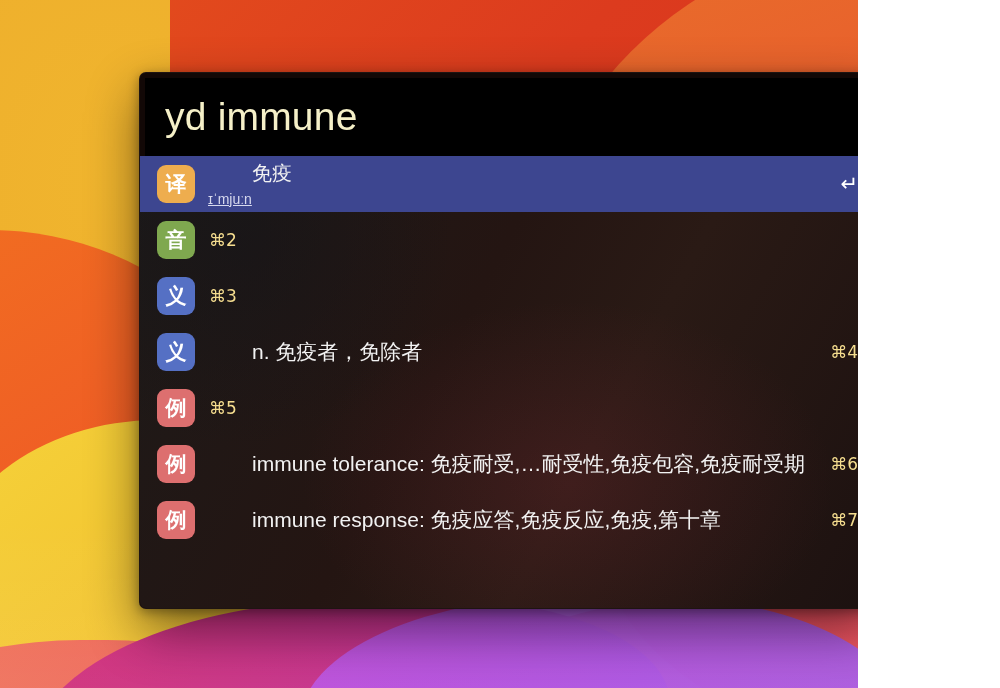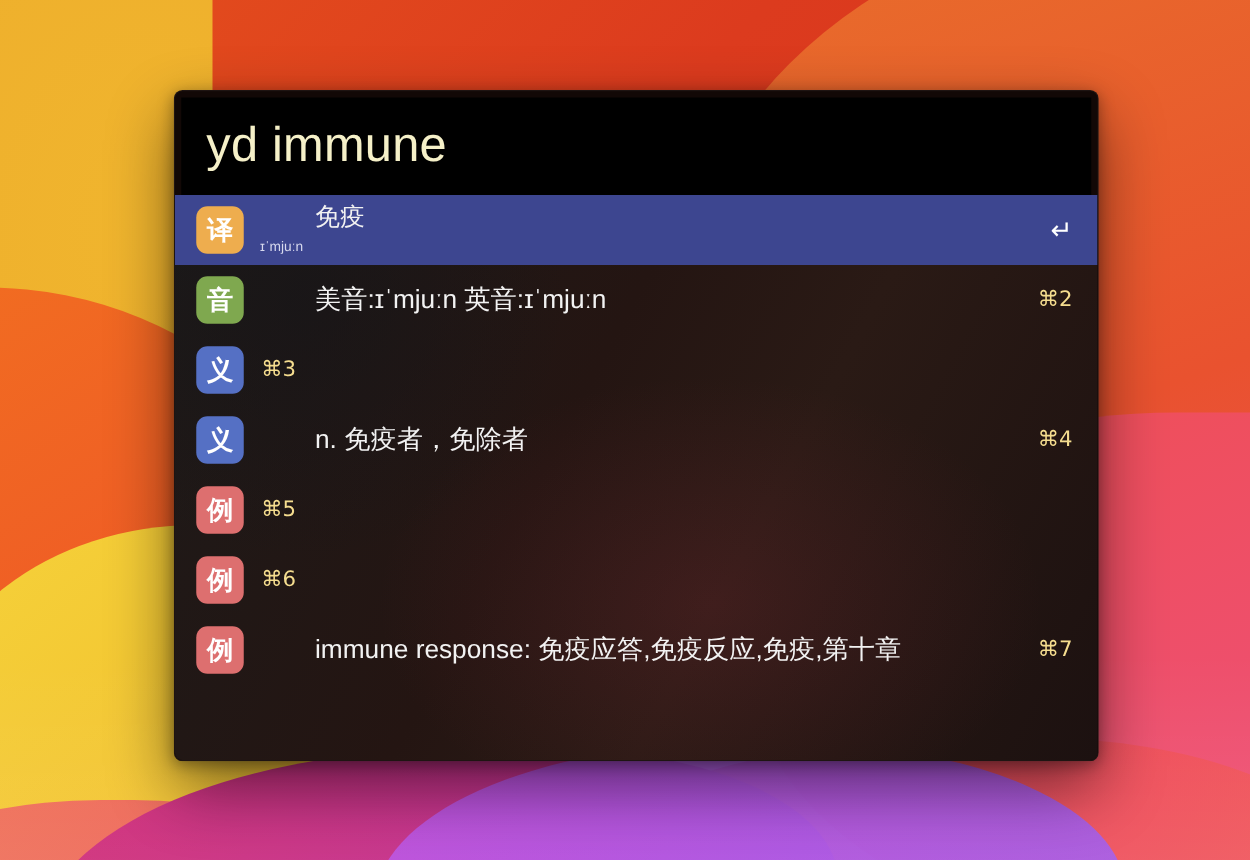--- a/index.html
+++ b/index.html
@@ -6,21 +6,21 @@
 
   html, body {
     width:1000px; height:688px;
     overflow:hidden;
     font-family:"Liberation Sans","DejaVu Sans",sans-serif;
   }
 
   
   #desktop {
     position:relative;
-    width:1000px; height:688px;
+    width:858px; height:688px;
     background:#eceaea;
     overflow:hidden;
   }
   .blob { position:absolute; border-radius:50%; }
 
   
   .blob-yellow {
     left:-340px; top:-420px;
     width:760px; height:860px;
     background:radial-gradient(ellipse at 60% 70%, #f0b52e 0%, #eeae2c 45%, #eda12b 100%);
@@ -170,25 +170,26 @@
     font-size:21px;
     color:#f2f2f2;
     white-space:nowrap;
     overflow:hidden;
     text-overflow:ellipsis;
     line-height:1.2;
     margin-left:44px;
   }
   .row.two-line .title { font-size:20px; }
   .subtitle {
-    font-size:11px;
+    font-size:14px;
     color:#a8a8a8;
     margin-top:6px;
     white-space:nowrap;
     line-height:1.2;
+    text-decoration:underline;
   }
   .row.selected .subtitle { color:#d7d9ee; }
 
   .shortcut {
     flex:0 0 auto;
     margin-left:14px;
     font-size:17px;
     color:#f5dd8f;
     font-family:"DejaVu Sans","Liberation Sans",sans-serif;
     white-space:nowrap;
@@ -225,42 +226,42 @@
     <div class="row selected two-line">
           <div class="badge orange">译</div>
           <div class="row-text">
             <div class="title">免疫</div>
             <div class="subtitle">ɪˈmjuːn</div>
           </div>
           <div class="shortcut enter">↵</div>
         </div>
         <div class="row">
           <div class="badge green">音</div>
-          <div class="row-text">
-            <div class="title">美音:ɪˈmjuːn 英音:ɪˈmjuːn</div>
-          </div>
           <div class="shortcut">⌘2</div>
         </div>
         <div class="row">
           <div class="badge blue">义</div>
           <div class="shortcut">⌘3</div>
         </div>
         <div class="row">
           <div class="badge blue">义</div>
           <div class="row-text">
             <div class="title">n. 免疫者，免除者</div>
           </div>
           <div class="shortcut">⌘4</div>
         </div>
         <div class="row">
           <div class="badge red">例</div>
           <div class="shortcut">⌘5</div>
         </div>
         <div class="row">
           <div class="badge red">例</div>
+          <div class="row-text">
+            <div class="title">immune tolerance: 免疫耐受,…耐受性,免疫包容,免疫耐受期</div>
+          </div>
           <div class="shortcut">⌘6</div>
         </div>
         <div class="row">
           <div class="badge red">例</div>
           <div class="row-text">
             <div class="title">immune response: 免疫应答,免疫反应,免疫,第十章</div>
           </div>
           <div class="shortcut">⌘7</div>
         </div>
       </div>

